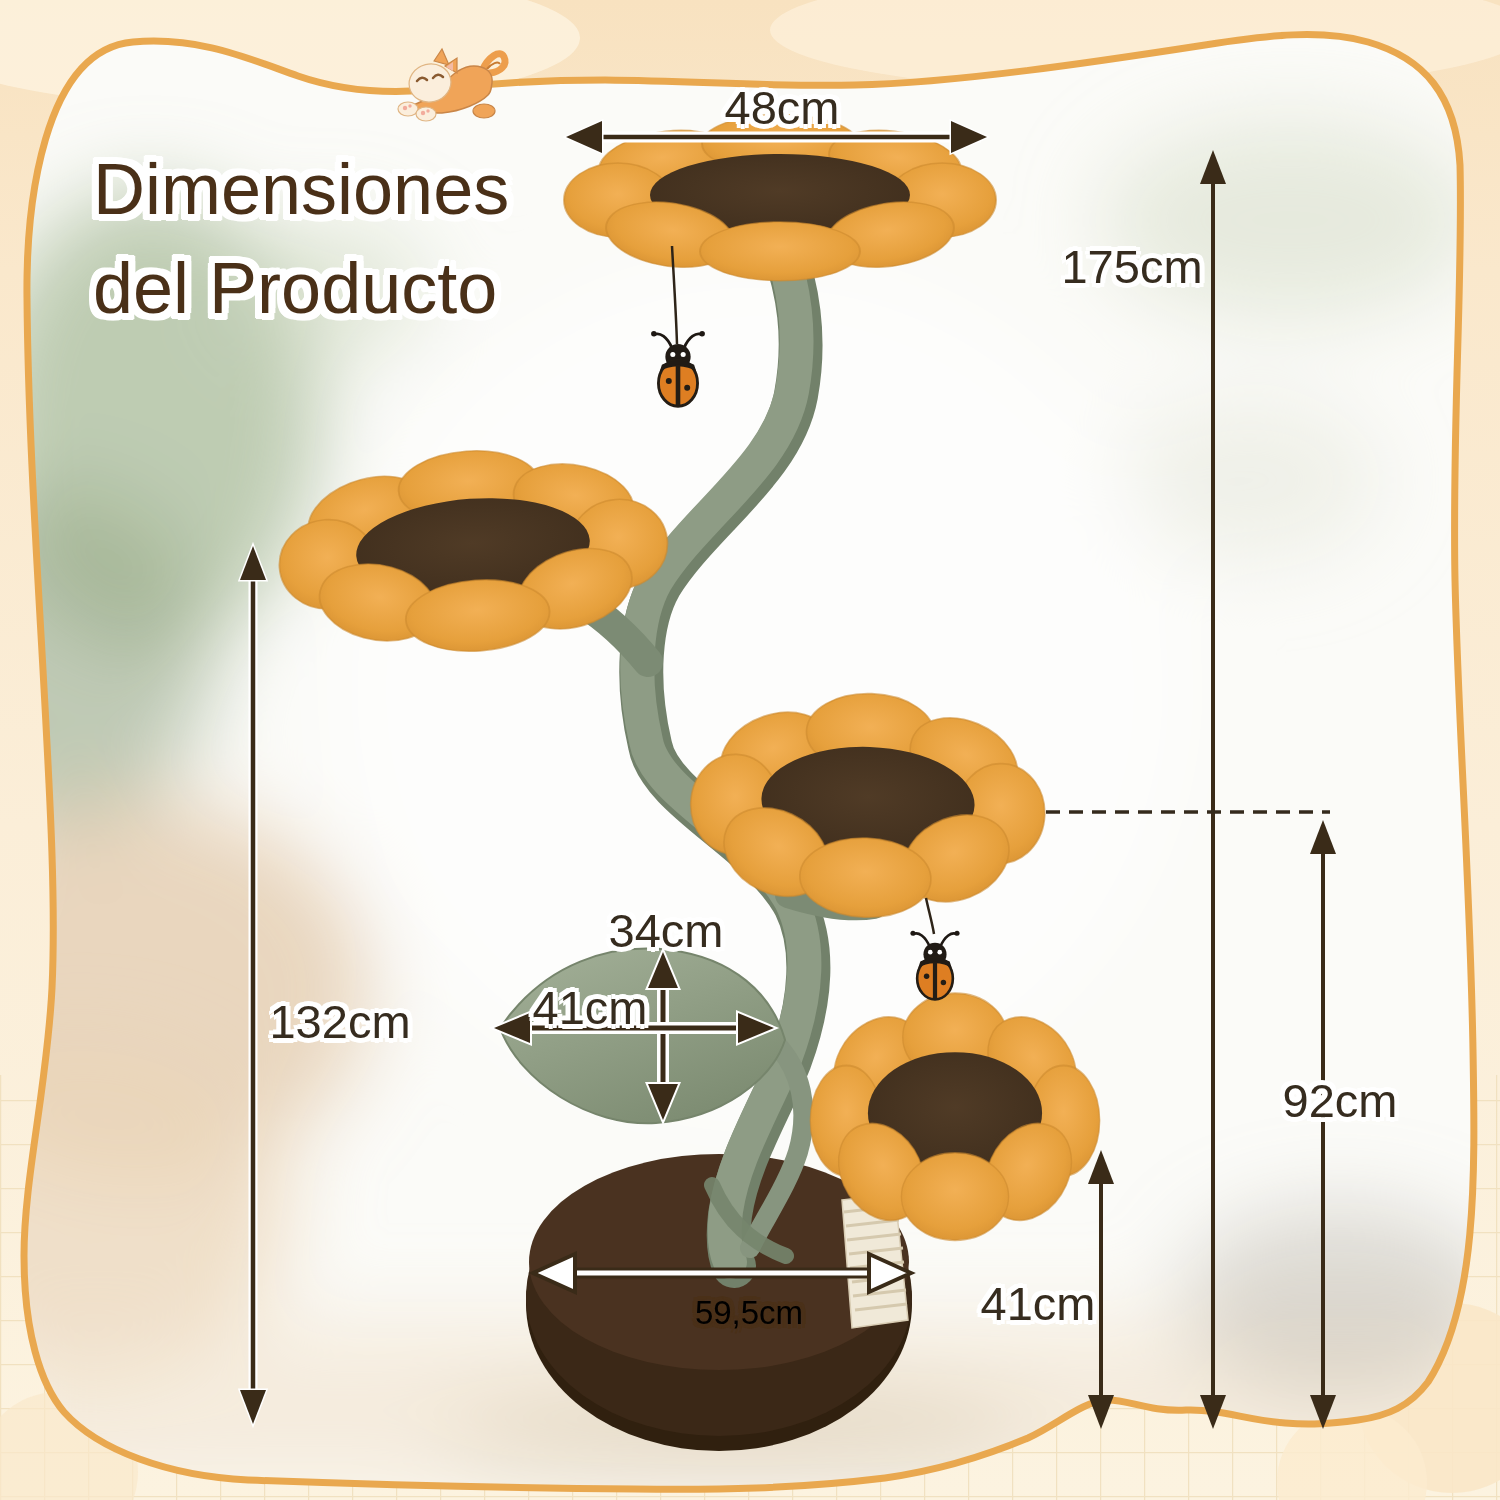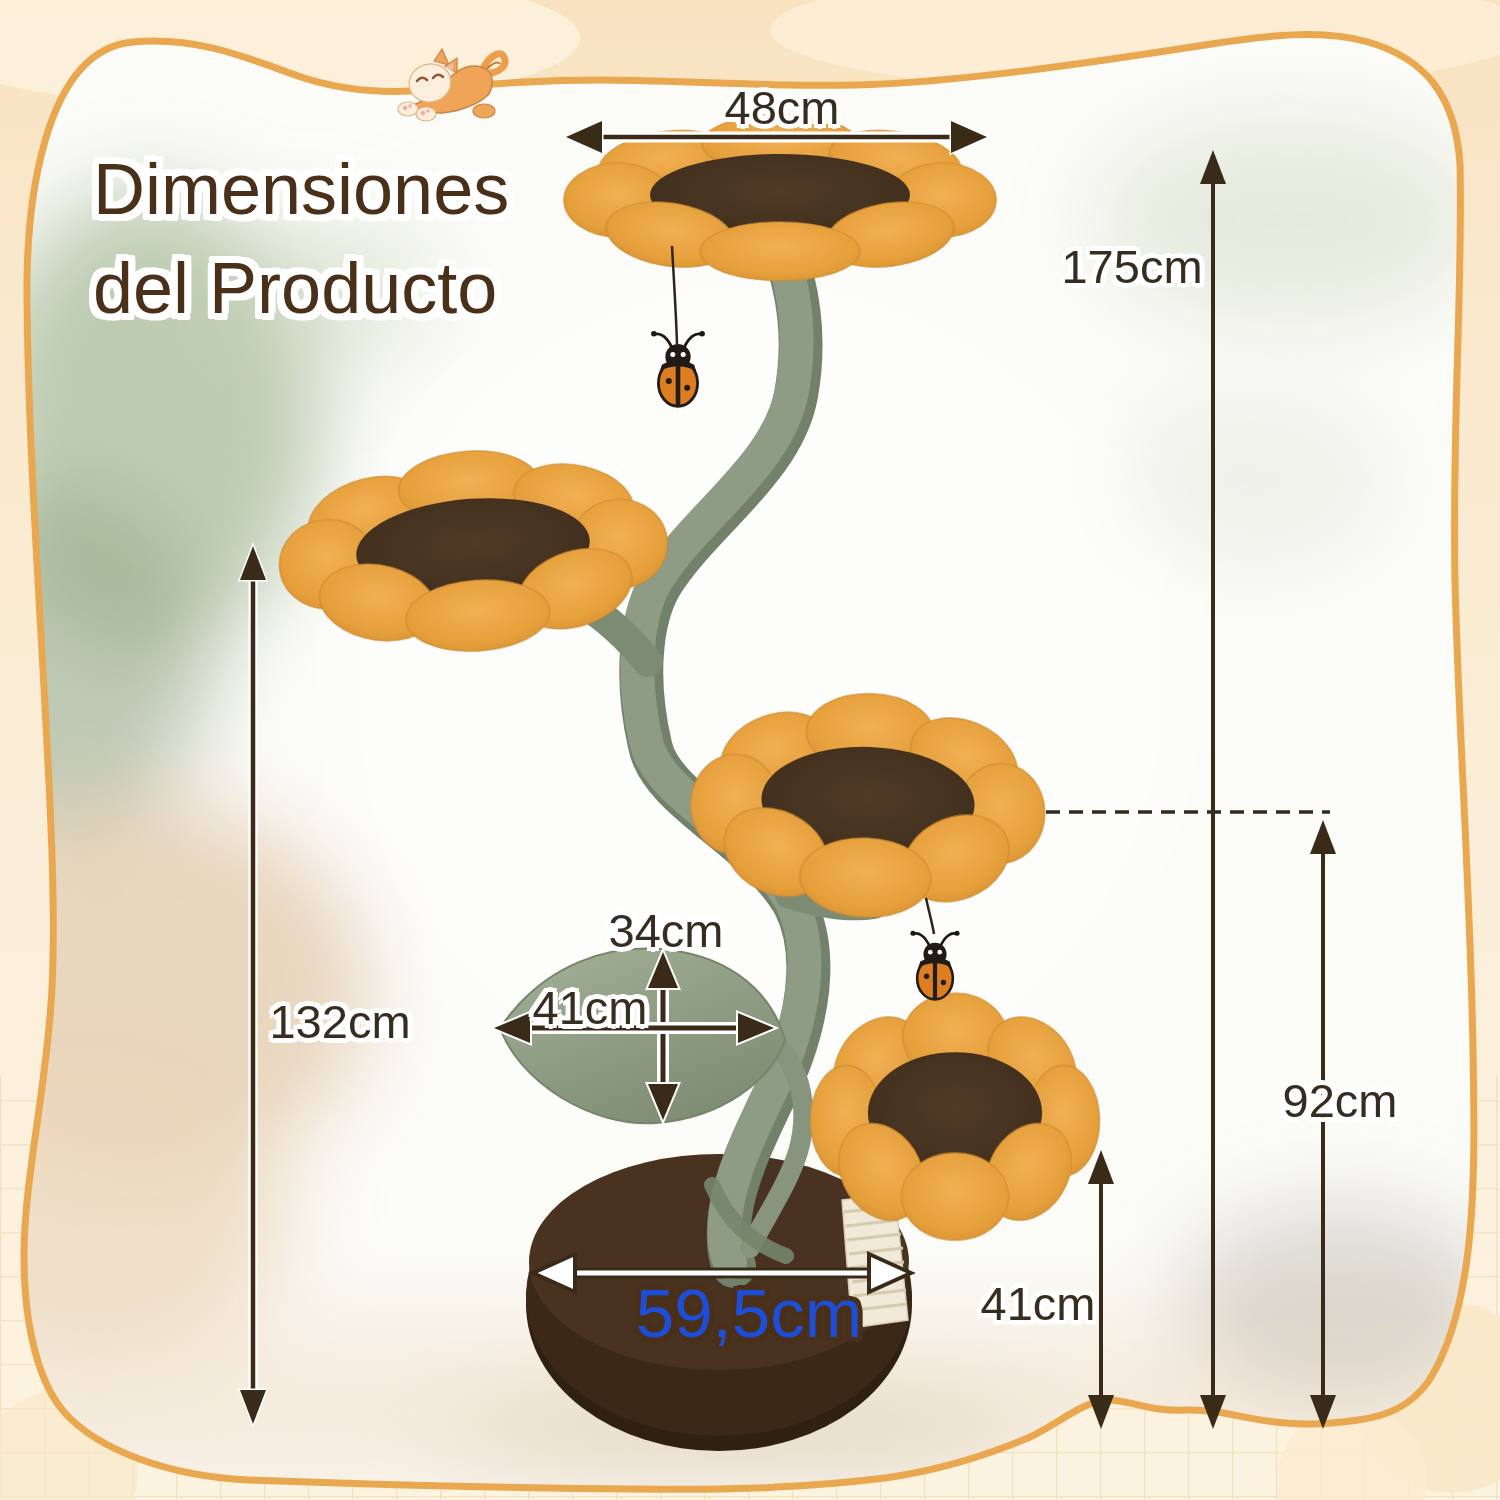--- a/index.html
+++ b/index.html
@@ -24,21 +24,21 @@
       -5px -7px 0 #fff, 5px 7px 0 #fff, -7px 5px 0 #fff, 7px -5px 0 #fff;
   }
   .dim-label{
     transform:translate(-50%,-50%);
     font-size:47px;color:#362C1F;
     text-shadow:
       -4px -4px 0 #fff, 4px -4px 0 #fff, -4px 4px 0 #fff, 4px 4px 0 #fff,
       -5px 0 0 #fff, 5px 0 0 #fff, 0 -5px 0 #fff, 0 5px 0 #fff;
   }
   .dim-label.inverse{
-    font-size:69px;color:#1d4ed8;
+    font-size:33px;color:#000000;
     text-shadow:
       -4px -4px 0 #4A3018, 4px -4px 0 #4A3018, -4px 4px 0 #4A3018, 4px 4px 0 #4A3018,
       -5px 0 0 #4A3018, 5px 0 0 #4A3018, 0 -5px 0 #4A3018, 0 5px 0 #4A3018;
   }
 </style>
 </head>
 <body>
 
 <div class="stage">
 

